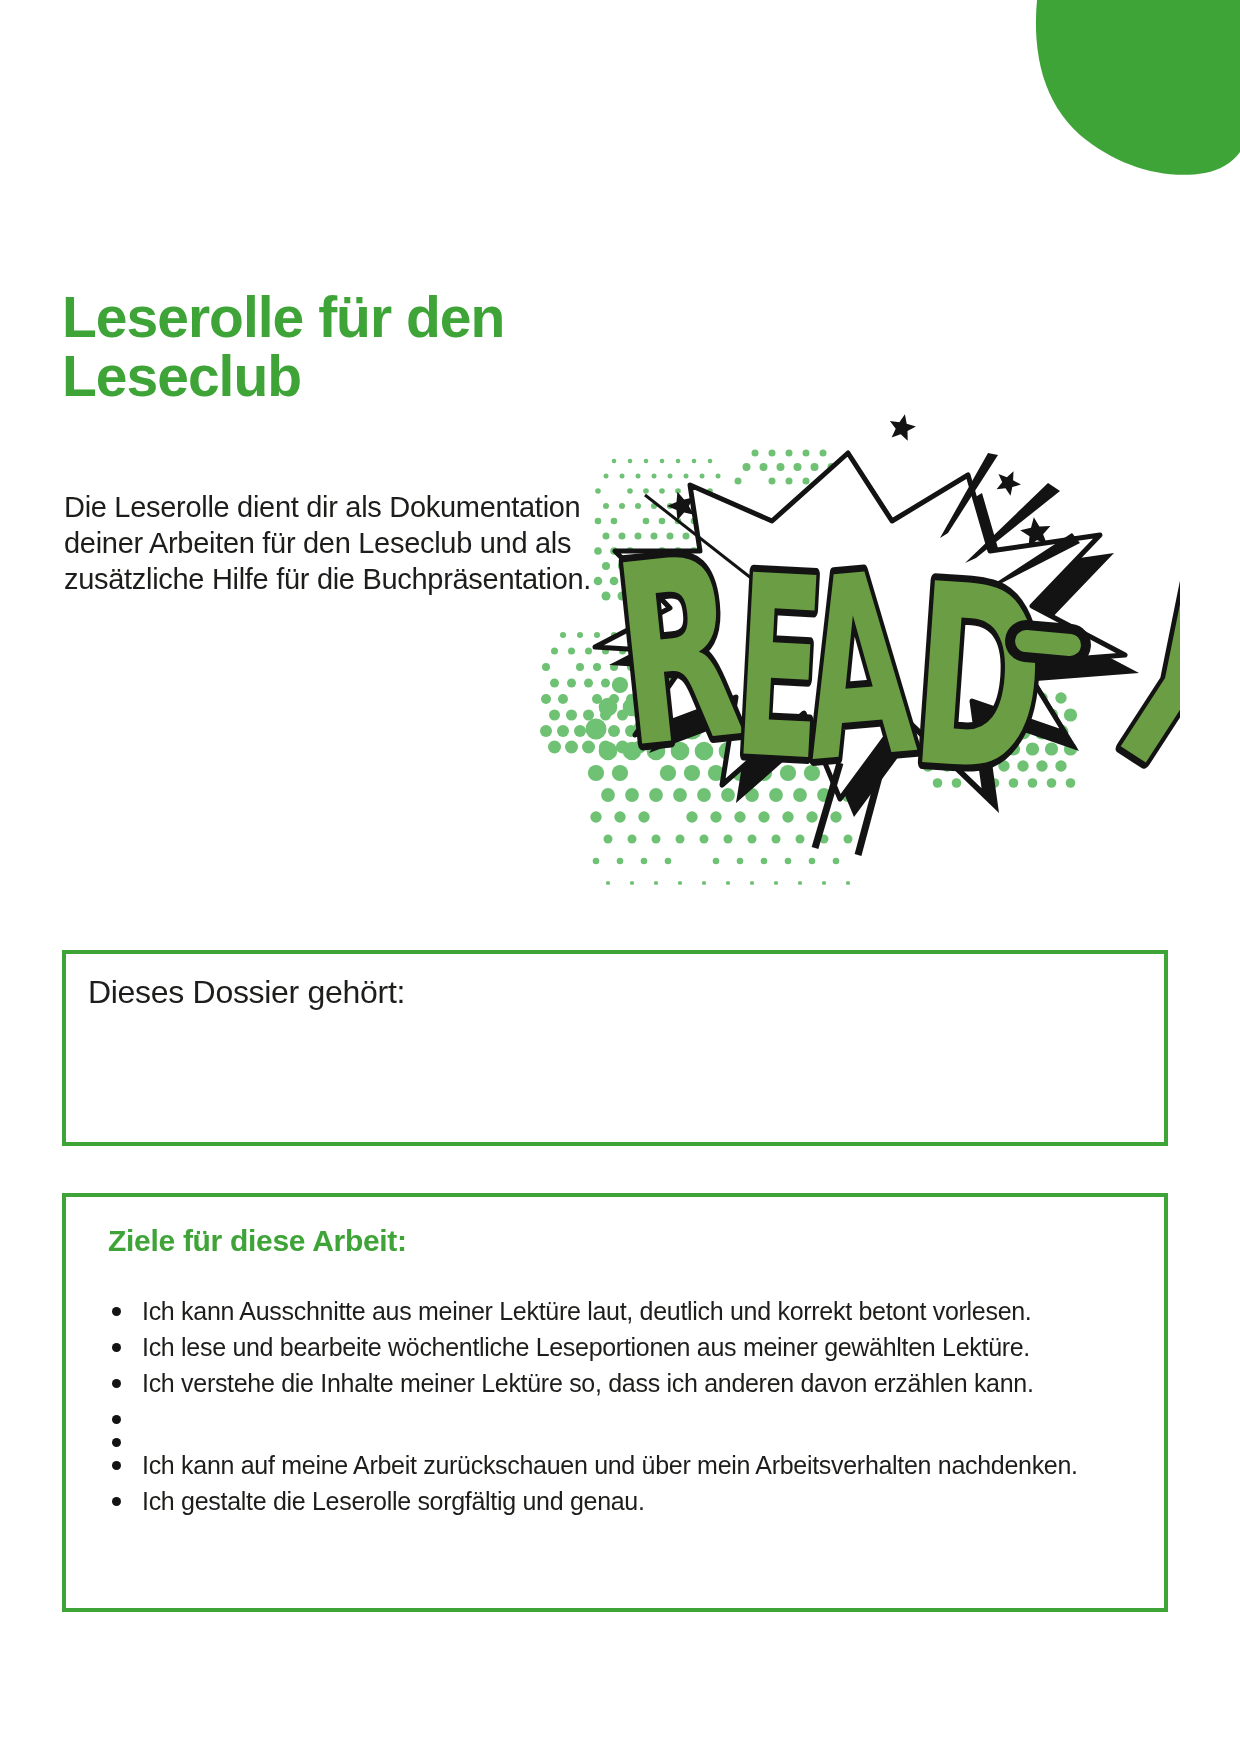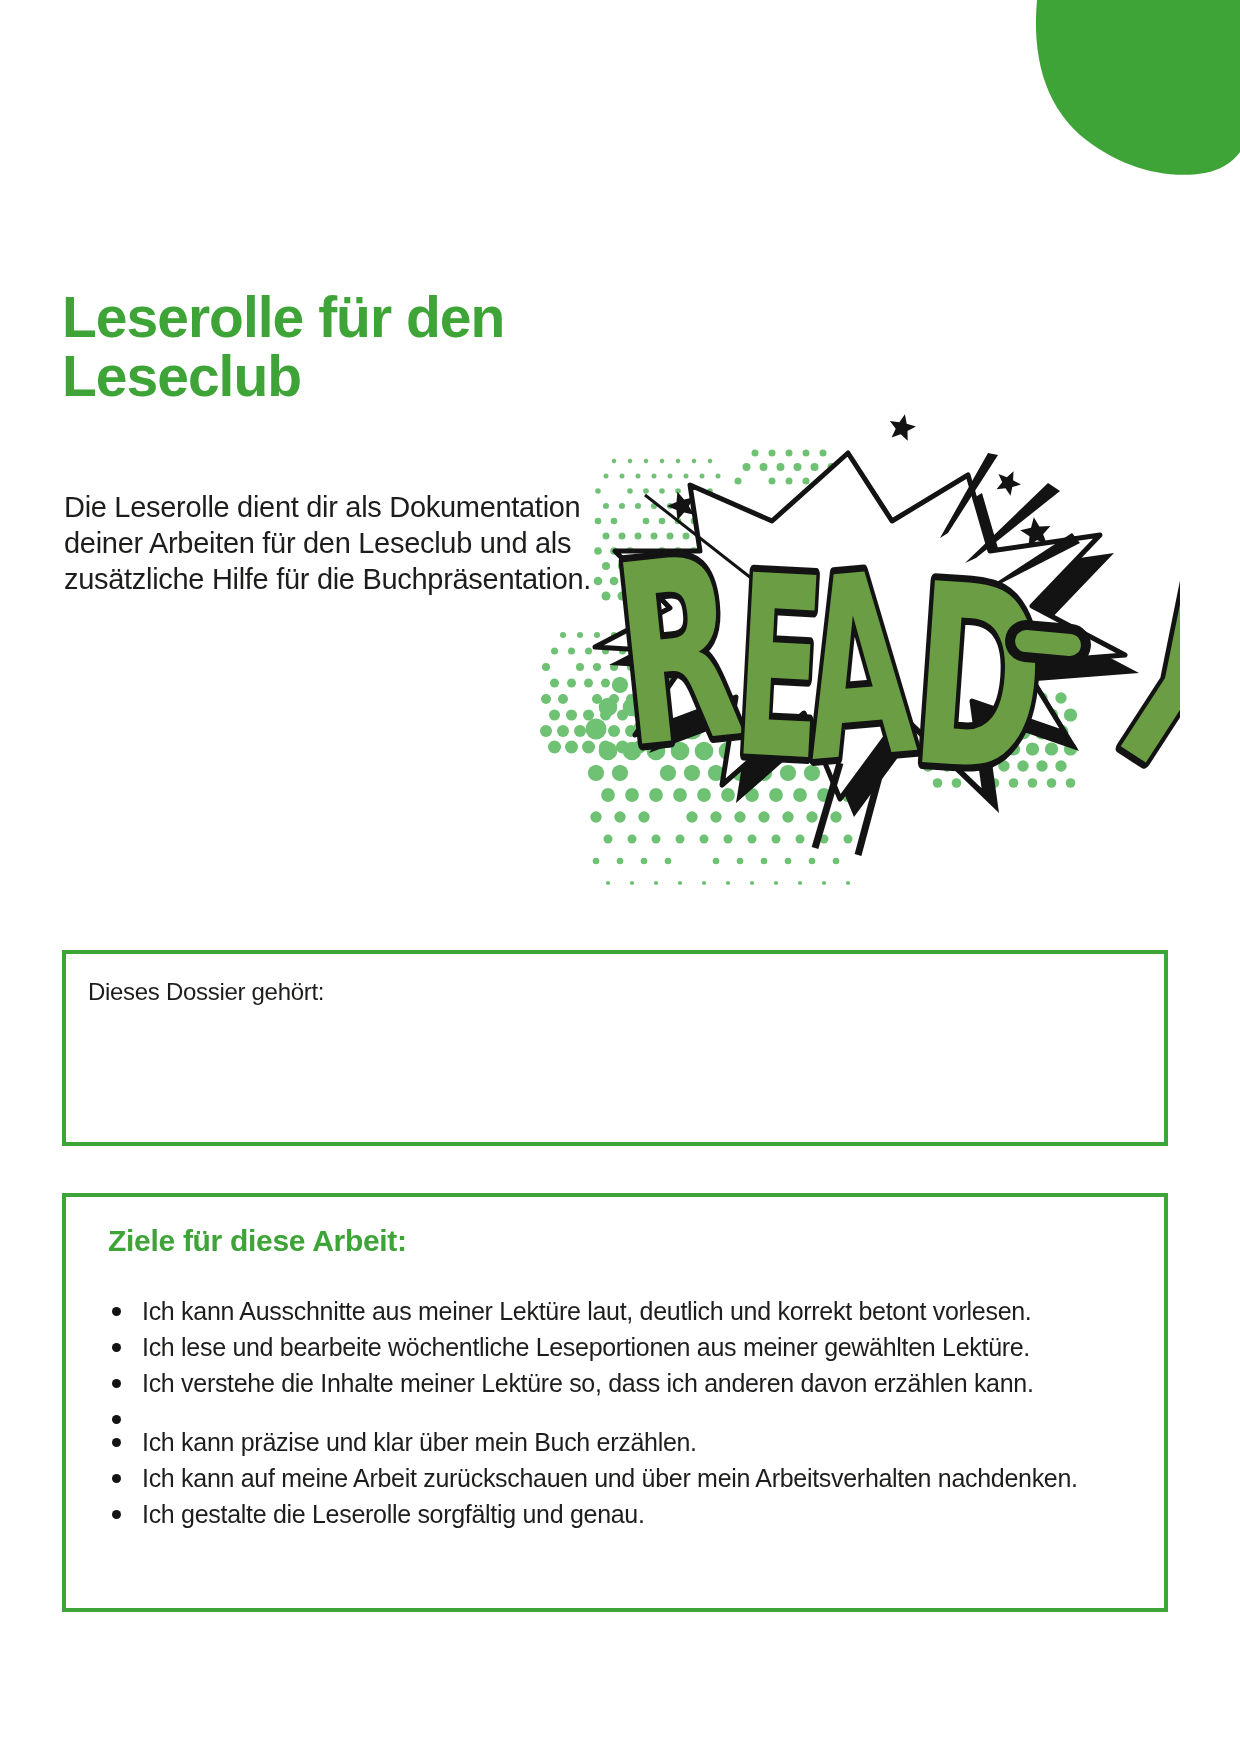--- a/index.html
+++ b/index.html
@@ -35,21 +35,21 @@
   .green-box{
     border:4px solid var(--green);
     background:#fff;
     box-sizing:border-box;
   }
   .owner-box{
     left:62px;top:950px;width:1106px;height:196px;
     padding:16px 22px;
   }
   .owner-label{
-    font-size:24px;line-height:44px;letter-spacing:-0.3px;color:var(--text);
+    font-size:32px;line-height:44px;letter-spacing:-0.3px;color:var(--text);
   }
   .goals-box{
     left:62px;top:1193px;width:1106px;height:419px;
     padding:26px 42px;
   }
   .goals-heading{
     font-size:30px;line-height:36px;font-weight:bold;
     letter-spacing:-0.3px;color:var(--green);
     margin:0 0 34px 0;
   }
@@ -419,21 +419,20 @@
       </li>
         <li>
         <span class="dot"></span>
         <span>Ich verstehe die Inhalte meiner Lektüre so, dass ich anderen davon erzählen kann.</span>
       </li>
         <li>
         <span class="dot"></span>
       </li>
         <li>
         <span class="dot"></span>
-        <span>Ich kann präzise und klar über mein Buch erzählen.</span>
       </li>
         <li>
         <span class="dot"></span>
         <span>Ich kann auf meine Arbeit zurückschauen und über mein Arbeitsverhalten nachdenken.</span>
       </li>
         <li>
         <span class="dot"></span>
         <span>Ich gestalte die Leserolle sorgfältig und genau.</span>
       </li>
       </ul>

